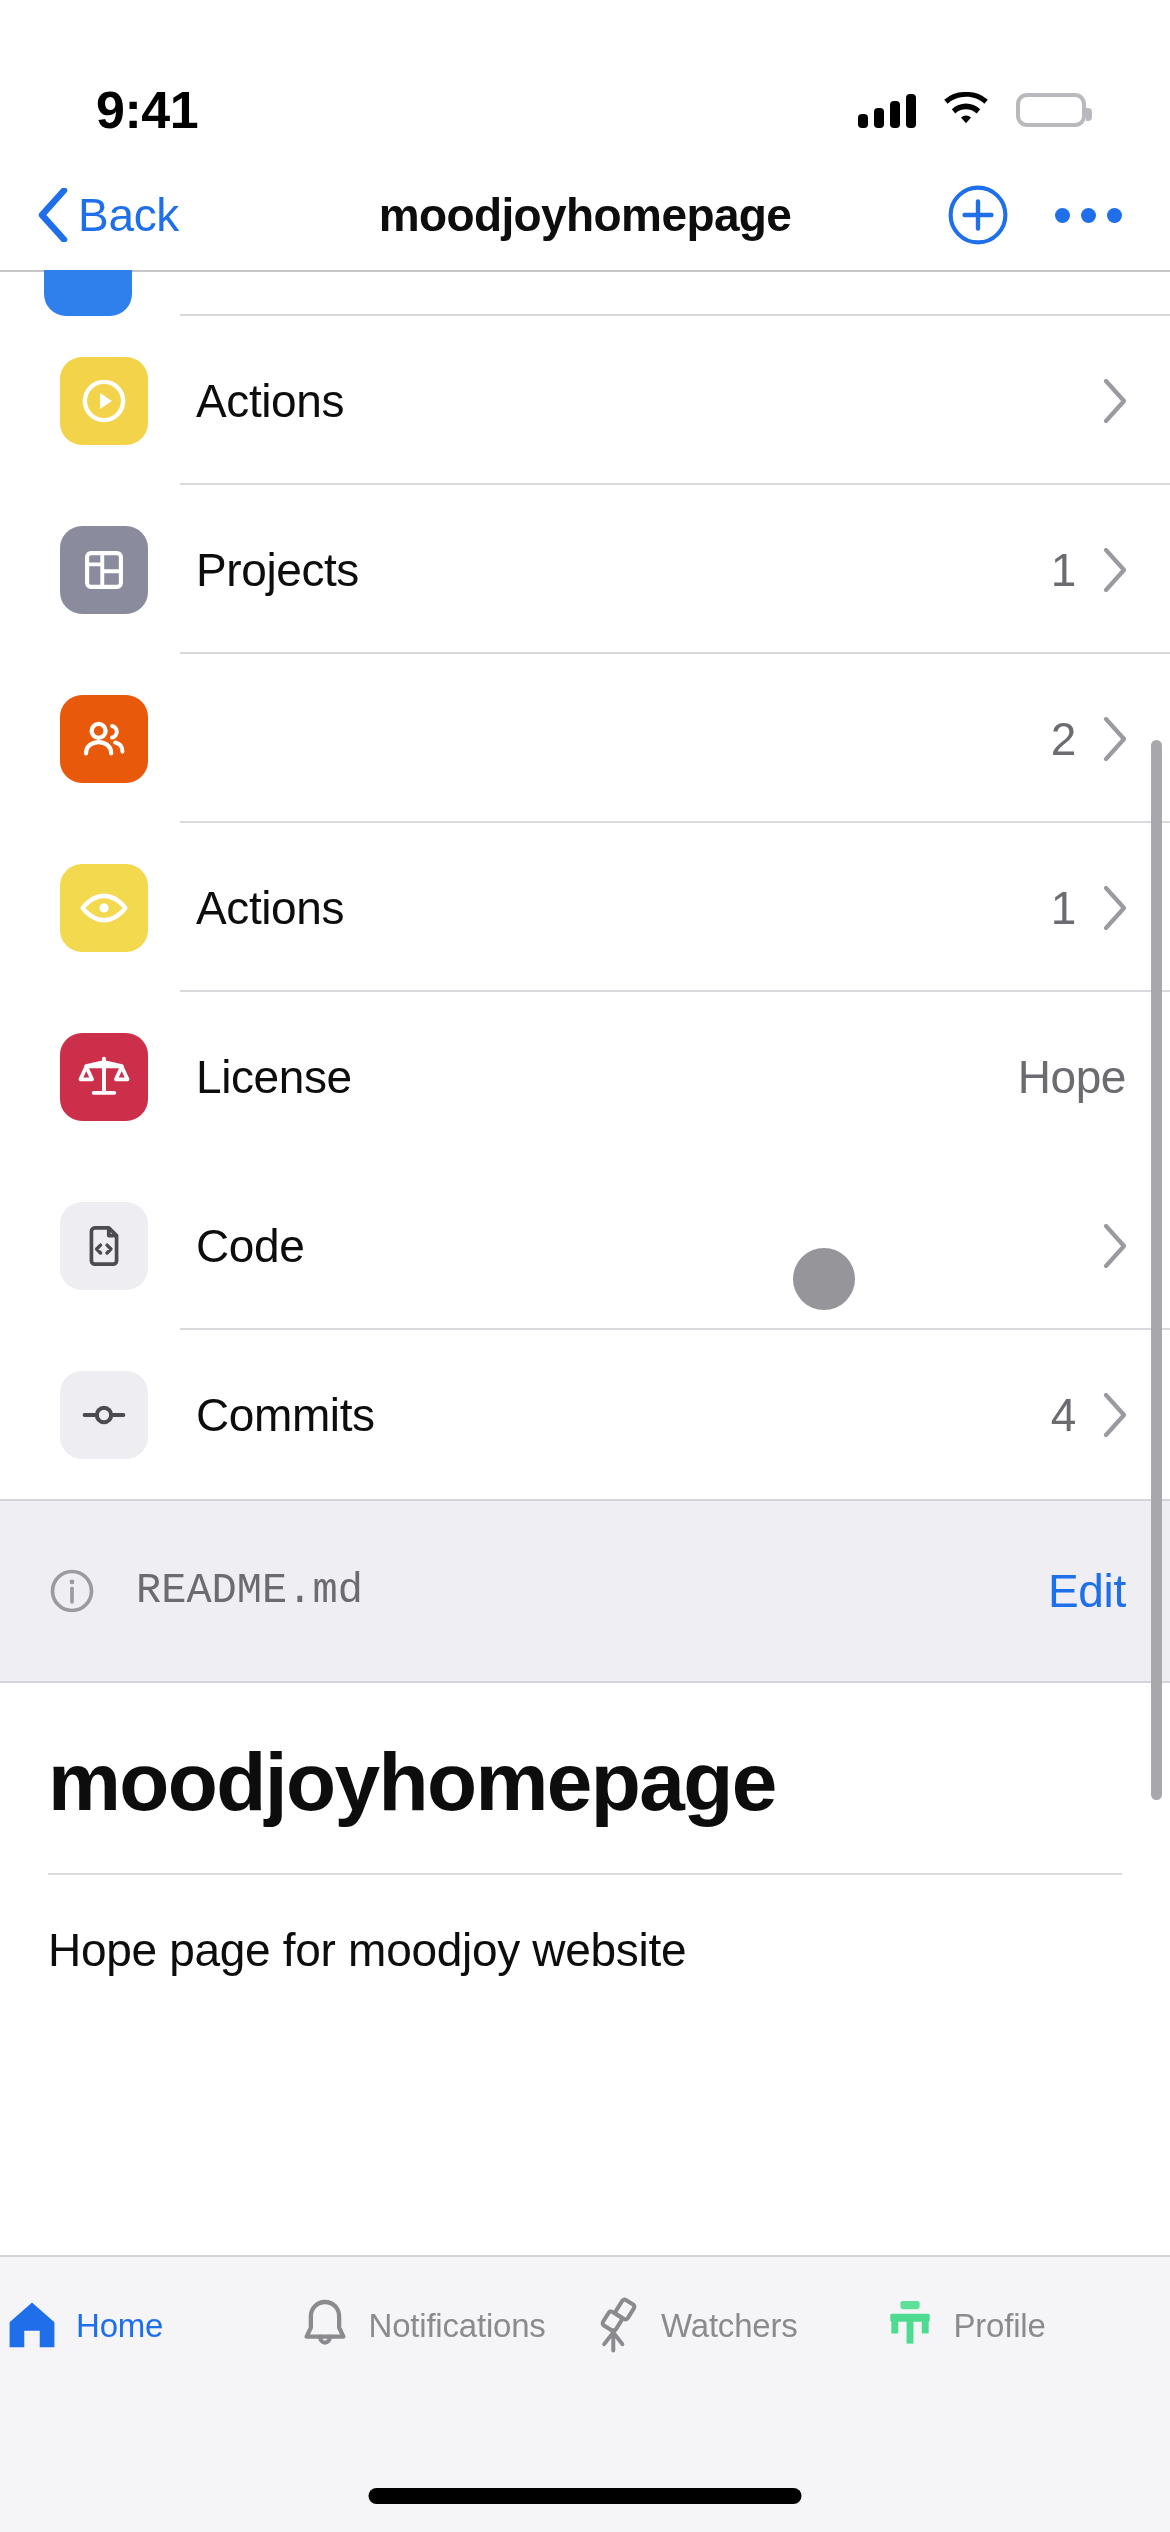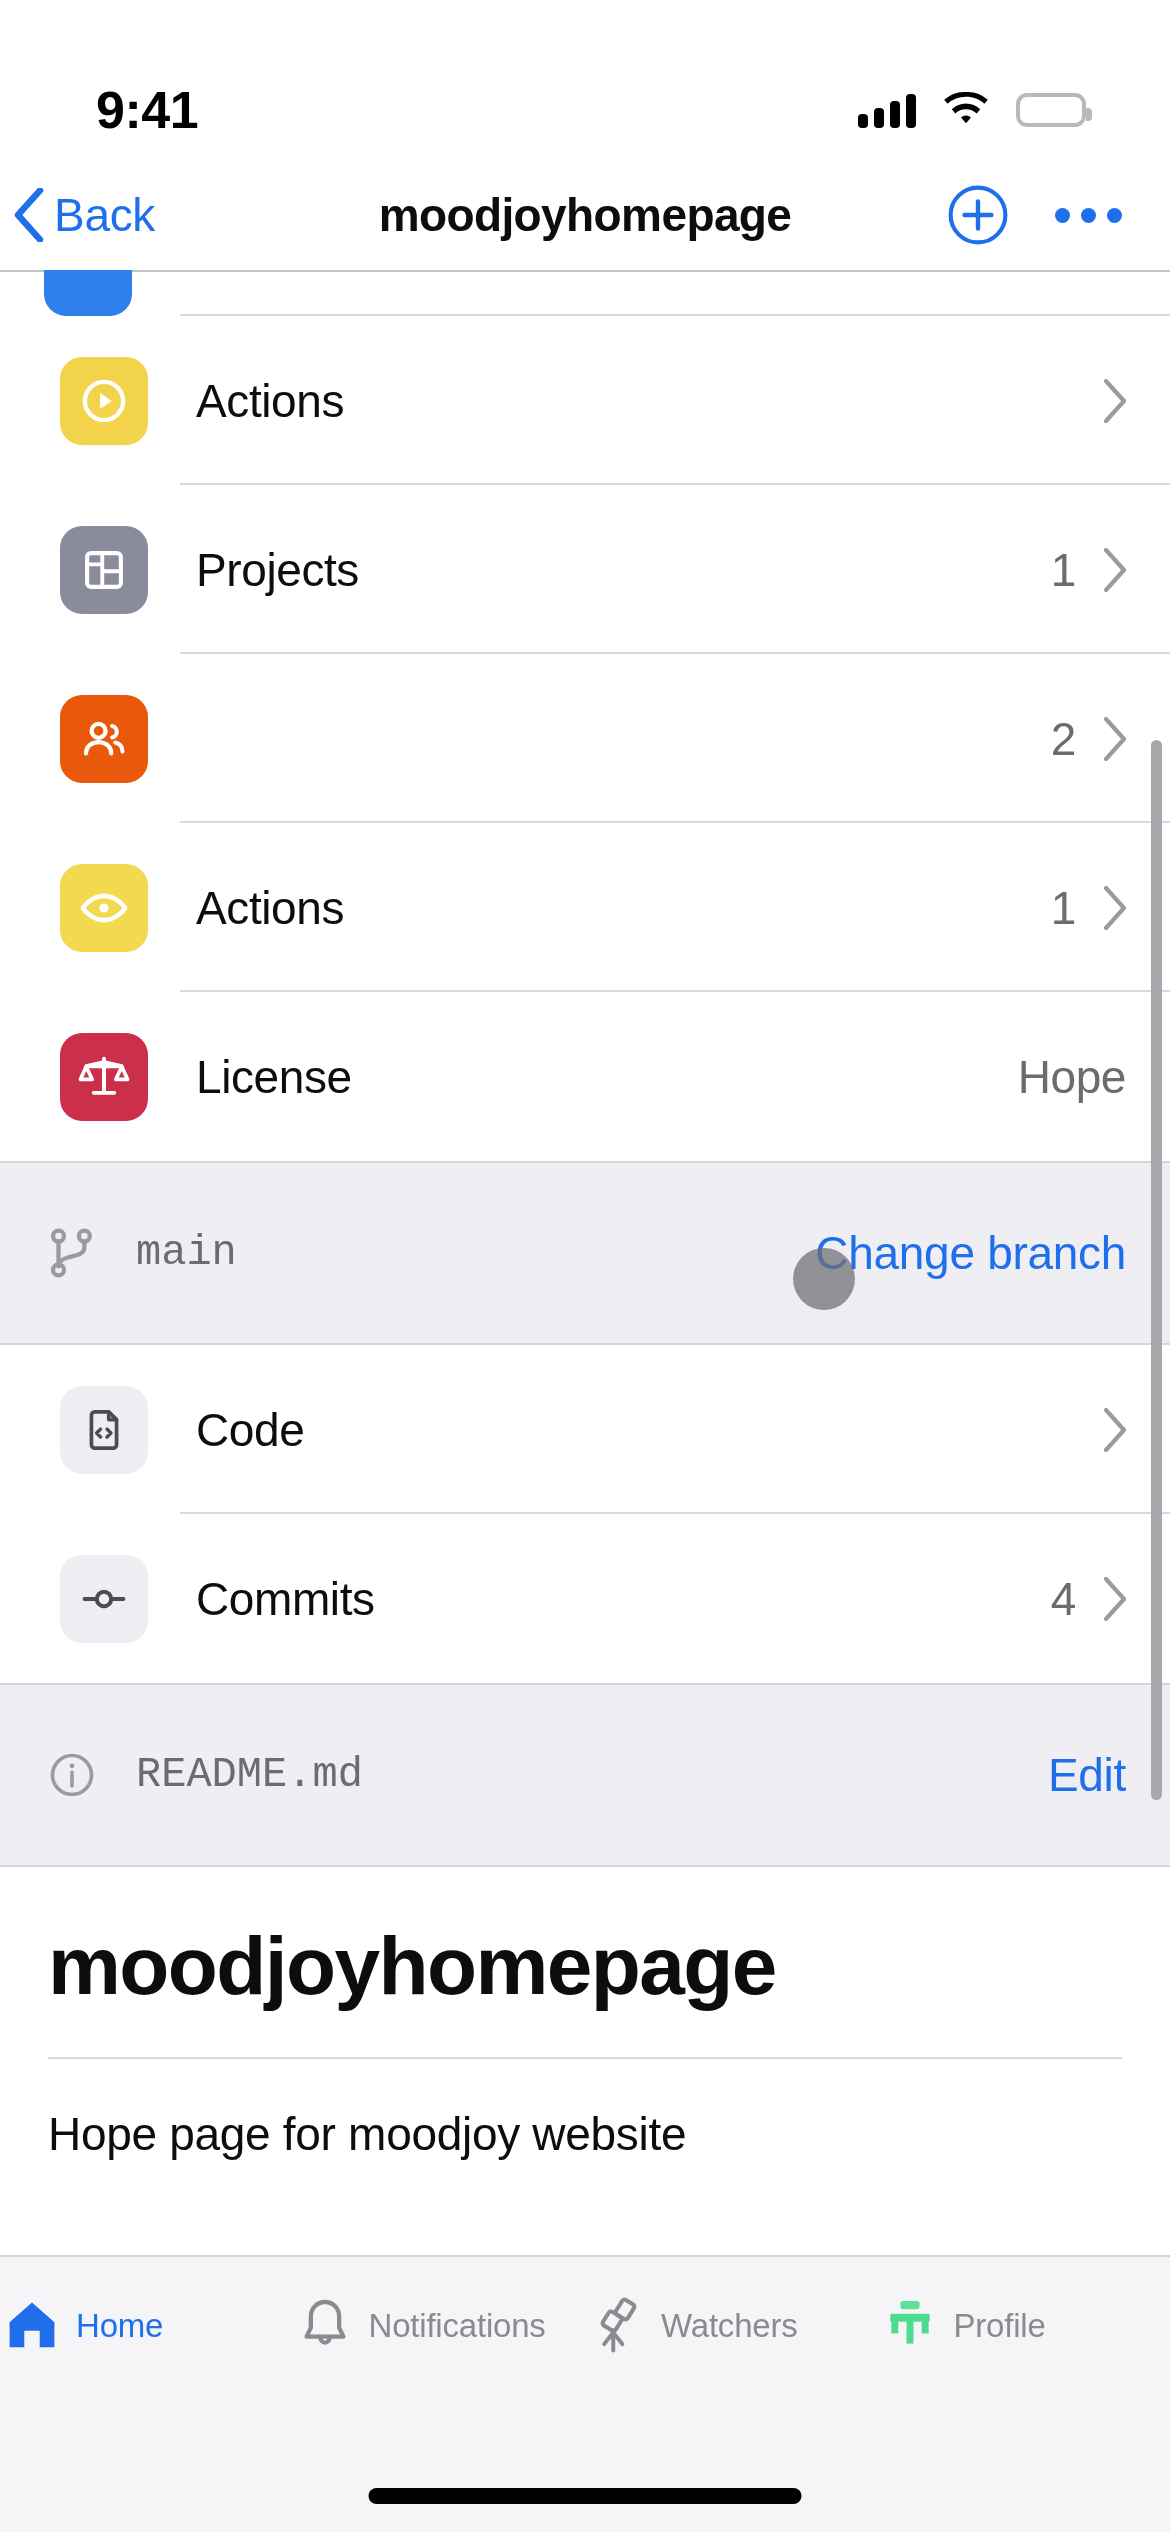--- a/index.html
+++ b/index.html
@@ -38,21 +38,21 @@
     width:6px; height:13px; background:#b9b9bd; border-radius:0 4px 4px 0;
   }
 
   
   .navbar {
     position:absolute; top:160px; left:0; width:1170px; height:110px;
     display:flex; align-items:center; background:#ffffff;
   }
   .nav-back {
     display:flex; align-items:center; gap:10px;
-    padding-left:14px; color:#1f6feb; cursor:pointer;
+    padding-left:38px; color:#1f6feb; cursor:pointer;
   }
   .nav-back .lbl { font-size:46px; color:#1f6feb; letter-spacing:-0.3px; }
   .nav-title {
     position:absolute; left:0; right:0; text-align:center;
     font-size:46px; font-weight:700; color:#0d0d0d; letter-spacing:-0.6px;
     pointer-events:none;
   }
   .nav-right {
     margin-left:auto; display:flex; align-items:center; gap:46px;
     padding-right:48px; position:relative; z-index:2;
@@ -270,32 +270,20 @@
           <path d="M4.4 7.6L1.9 13h5z" fill="none" stroke="#fff" stroke-width="1.6" stroke-linejoin="round"></path>
           <path d="M19.6 7.6L17.1 13h5z" fill="none" stroke="#fff" stroke-width="1.6" stroke-linejoin="round"></path>
         </svg>
       </span>
       <span class="row-label">License</span>
       <span class="row-right">
         <span class="row-value">Hope</span>
       </span>
     </div>
 
-    <div class="bar">
-      <span class="bar-icon">
-        <svg width="46" height="52" viewBox="0 0 16 18">
-          <circle cx="3.3" cy="3.1" r="1.9" fill="none" stroke="#9a9aa0" stroke-width="1.5"></circle>
-          <circle cx="3.3" cy="14.9" r="1.9" fill="none" stroke="#9a9aa0" stroke-width="1.5"></circle>
-          <circle cx="12.3" cy="3.1" r="1.9" fill="none" stroke="#9a9aa0" stroke-width="1.5"></circle>
-          <path d="M3.3 5v8M12.3 5v2.2c0 2.3-3 2.6-5.3 3.2-1.9.5-3.7 1.3-3.7 3.2" fill="none" stroke="#9a9aa0" stroke-width="1.5" stroke-linecap="round"></path>
-        </svg>
-      </span>
-      <span class="bar-text">main</span>
-      <span class="bar-link">Change branch</span>
-    </div>
 
     <div class="row">
       <span class="row-icon" style="background:#eeeef2">
         <svg width="52" height="52" viewBox="0 0 24 24">
           <path d="M14.2 3.6H7.8a1.6 1.6 0 0 0-1.6 1.6v13.6a1.6 1.6 0 0 0 1.6 1.6h8.4a1.6 1.6 0 0 0 1.6-1.6V7.2z" fill="none" stroke="#4b4b52" stroke-width="1.7" stroke-linejoin="round"></path>
           <path d="M14.2 3.6v3.6h3.6" fill="none" stroke="#4b4b52" stroke-width="1.7" stroke-linejoin="round"></path>
           <path d="M10.4 11.6L8.6 13.4l1.8 1.8M13.4 11.6l1.8 1.8-1.8 1.8" fill="none" stroke="#4b4b52" stroke-width="1.6" stroke-linecap="round" stroke-linejoin="round"></path>
         </svg>
       </span>
       <span class="row-label">Code</span>

